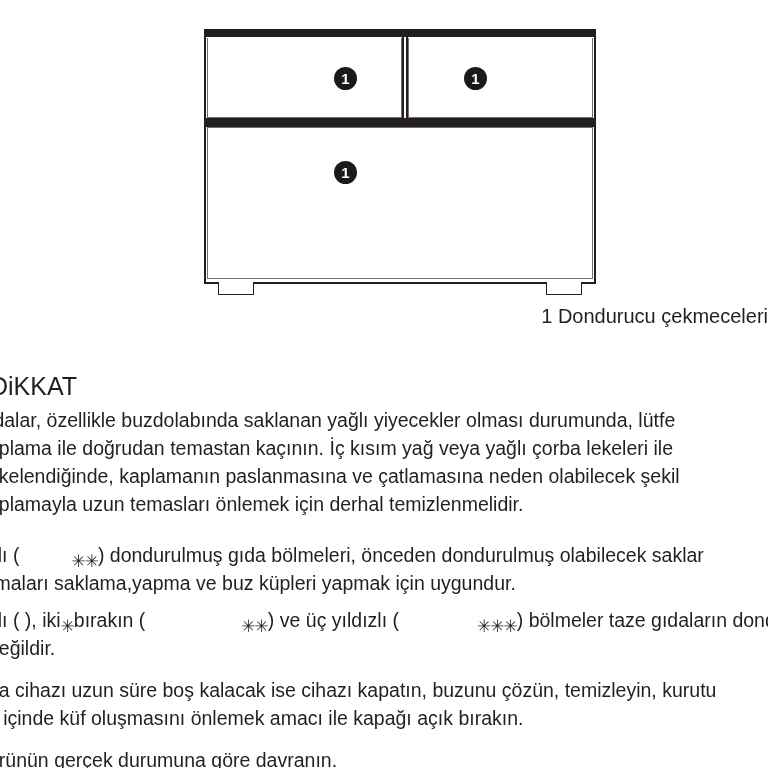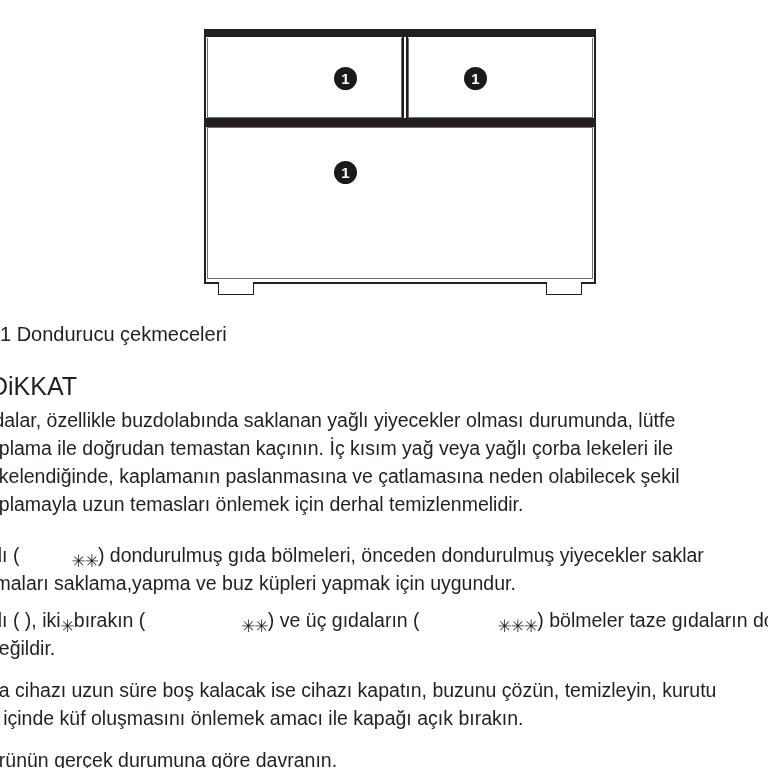--- a/index.html
+++ b/index.html
@@ -142,23 +142,23 @@
     text-align: center;
     font-family: "Liberation Sans", sans-serif;
   }
   .badge-a { left: 130px; top: 38px; }
   .badge-b { left: 260px; top: 38px; }
   .badge-c { left: 130px; top: 132px; }
 
   .figure-caption {
     position: absolute;
     left: 0;
-    top: 323px;
-    width: 768px;
-    text-align: left;
+    top: 305px;
+    width: 768px;
+    text-align: right;
     font-size: 20px;
     color: #231f20;
     font-family: "Liberation Sans", sans-serif;
   }
 
   
   .text-block {
     position: absolute;
     left: 0;
     top: 360px;
@@ -230,26 +230,26 @@
 <div class="text-block">
 
   <div class="heading">DiKKAT</div>
 
   <div class="line" style="top: 48px;">ıdalar, özellikle buzdolabında saklanan yağlı yiyecekler olması durumunda, lütfe</div>
   <div class="line" style="top: 76px;">aplama ile doğrudan temastan kaçının. İç kısım yağ veya yağlı çorba lekeleri ile</div>
   <div class="line" style="top: 104px;">ekelendiğinde, kaplamanın paslanmasına ve çatlamasına neden olabilecek şekil</div>
   <div class="line" style="top: 132px;">aplamayla uzun temasları önlemek için derhal temizlenmelidir.</div>
 
   <div class="line" style="top: 183px;">
-    <span>zlı (</span><span class="gap-sm"></span><span class="stars stars-low">✳✳</span><span>) dondurulmuş gıda bölmeleri, önceden dondurulmuş yiyecekler saklar</span>
+    <span>zlı (</span><span class="gap-sm"></span><span class="stars stars-low">✳✳</span><span>) dondurulmuş gıda bölmeleri, önceden dondurulmuş olabilecek saklar</span>
   </div>
   <div class="line" style="top: 211px;">rmaları saklama,yapma ve buz küpleri yapmak için uygundur.</div>
 
   <div class="line" style="top: 248px;">
-    <span>zlı ( ), iki</span><span class="stars stars-low">✳</span><span>bırakın (</span><span class="gap-md"></span><span class="stars stars-low">✳✳</span><span>) ve üç gıdaların (</span><span class="gap-lg"></span><span class="stars stars-low">✳✳✳</span><span>) bölmeler taze gıdaların dondurulm</span>
+    <span>zlı ( ), iki</span><span class="stars stars-low">✳</span><span>bırakın (</span><span class="gap-md"></span><span class="stars stars-low">✳✳</span><span>) ve üç yıldızlı (</span><span class="gap-lg"></span><span class="stars stars-low">✳✳✳</span><span>) bölmeler taze gıdaların dondurulm</span>
   </div>
   <div class="line" style="top: 276px;">değildir.</div>
 
   <div class="line" style="top: 318px;">na cihazı uzun süre boş kalacak ise cihazı kapatın, buzunu çözün, temizleyin, kurutu</div>
   <div class="line" style="top: 346px;">z içinde küf oluşmasını önlemek amacı ile kapağı açık bırakın.</div>
 
   <div class="line" style="top: 388px;">ürünün gerçek durumuna göre davranın.</div>
 </div>
 
 </body></html>

